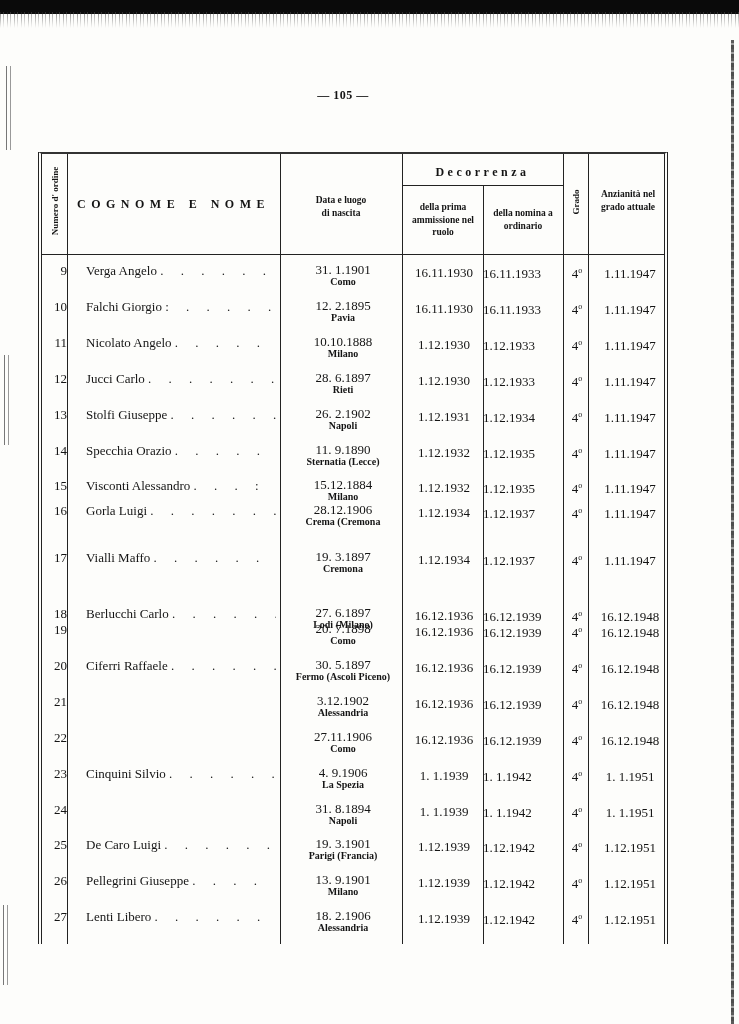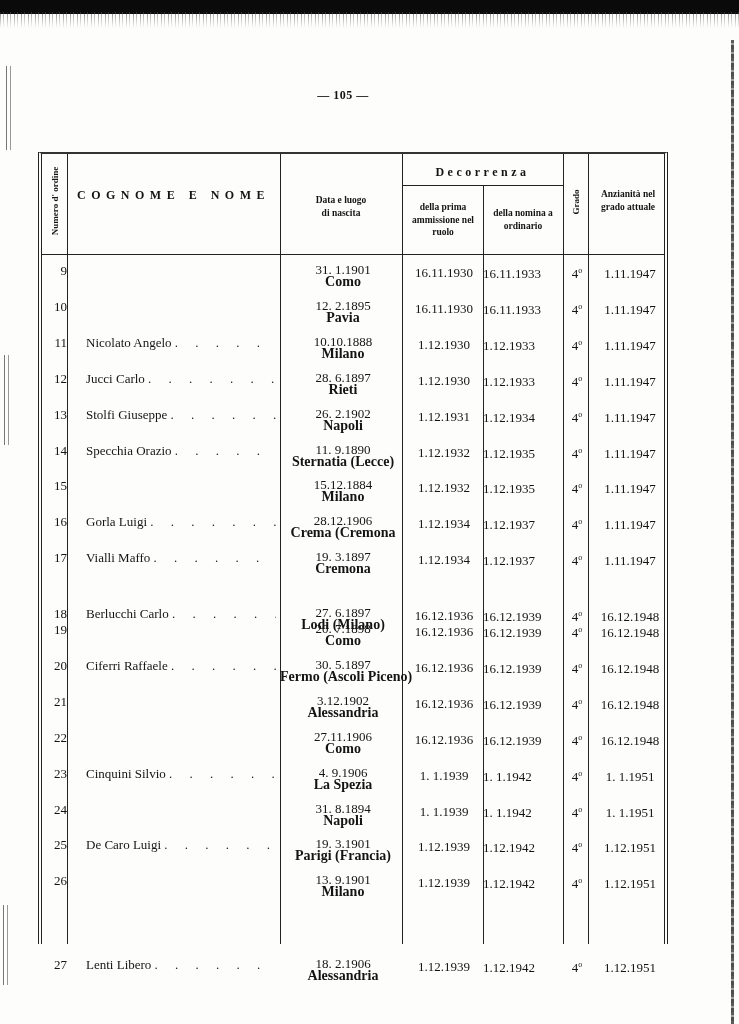--- a/index.html
+++ b/index.html
@@ -43,21 +43,21 @@
   .vertical {
     position: absolute; transform: rotate(-90deg); transform-origin: center center;
     white-space: nowrap; font-family: "Liberation Serif", serif; font-weight: bold; font-size: 9px;
   }
   .row { position: absolute; left: 0; width: 622px; height: 36px; }
   .cell { position: absolute; white-space: nowrap; }
   .num { left: 0; width: 25px; text-align: right; top: 3px; font-size: 13px; font-family: "Liberation Serif", serif; }
   .name { left: 44px; width: 190px; top: 3px; font-size: 13px; font-family: "Liberation Serif", serif; overflow: hidden; }
   .dots { color: #222; letter-spacing: 7px; }
   .birth { left: 238px; width: 126px; text-align: center; top: 3px; font-size: 13px; font-family: "Liberation Serif", serif; line-height: 13px; }
-  .birth .place { display: block; font-size: 14px; font-weight: bold; line-height: 11px; }
+  .birth .place { display: block; font-size: 10px; font-weight: bold; line-height: 11px; }
   .d1 { left: 360px; width: 84px; text-align: center; top: 5px; font-size: 13px; font-family: "Liberation Serif", serif; }
   .d2 { left: 441px; width: 84px; top: 6px; font-size: 13px; font-family: "Liberation Serif", serif; }
   .grado { left: 521px; width: 28px; text-align: center; top: 6px; font-size: 13px; font-family: "Liberation Serif", serif; }
   .grado sup { font-size: 8px; }
   .anz { left: 548px; width: 80px; text-align: center; top: 6px; font-size: 13px; font-family: "Liberation Serif", serif; }
 </style>
 </head>
 <body>
 
 <div class="scan-top"></div>
@@ -75,39 +75,41 @@
   <div class="vline" style="left:238px;"></div>
   <div class="vline" style="left:360px;"></div>
   <div class="vline" style="left:441px; top:32px; bottom:0;"></div>
   <div class="vline" style="left:521px;"></div>
   <div class="vline" style="left:546px;"></div>
 
   <div class="hline" style="left:360px; width:161px; top:31px;"></div>
   <div class="hline" style="left:0; width:622px; top:100px;"></div>
 
   <div class="vertical" style="left:-32px; top:42px; width:90px; text-align:center;">Numero d' ordine</div>
-  <div class="hdr hdr-spaced" style="left:25px; width:213px; top:35px;">COGNOME E NOME</div>
+  <div class="hdr hdr-spaced" style="left:25px; width:213px; top:44px;">COGNOME E NOME</div>
   <div class="hdr" style="left:270px; width:58px; top:40px;">Data e luogo di nascita</div>
   <div class="hdr hdr-spaced" style="left:360px; width:161px; top:12px; letter-spacing:3.5px;">Decorrenza</div>
   <div class="hdr" style="left:368px; width:66px; top:47px;">della prima ammissione nel ruolo</div>
   <div class="hdr" style="left:448px; width:66px; top:53px;">della nomina a ordinario</div>
   <div class="vertical" style="left:510px; top:43px; width:48px; text-align:center;">Grado</div>
   <div class="hdr" style="left:557px; width:58px; top:34px;">Anzianità nel grado attuale</div>
 
   <div id="rows">
       <div class="row" style="top: 106px;">
     <span class="cell num">9</span>
+    <span class="cell name"><span class="nm">Verga Angelo</span> <span class="dots">. . . . . .</span></span>
     <span class="cell birth"><span class="bd">31. 1.1901</span><span class="place">Como</span></span>
     <span class="cell d1">16.11.1930</span>
     <span class="cell d2">16.11.1933</span>
     <span class="cell grado"><span class="g">4</span><sup class="gs">o</sup></span>
     <span class="cell anz">1.11.1947</span>
   </div>
       <div class="row" style="top: 141.9px;">
     <span class="cell num">10</span>
+    <span class="cell name"><span class="nm">Falchi Giorgio</span> <span class="dots">: . . . . .</span></span>
     <span class="cell birth"><span class="bd">12. 2.1895</span><span class="place">Pavia</span></span>
     <span class="cell d1">16.11.1930</span>
     <span class="cell d2">16.11.1933</span>
     <span class="cell grado"><span class="g">4</span><sup class="gs">o</sup></span>
     <span class="cell anz">1.11.1947</span>
   </div>
       <div class="row" style="top: 177.8px;">
     <span class="cell num">11</span>
     <span class="cell name"><span class="nm">Nicolato Angelo</span> <span class="dots">. . . . . .</span></span>
     <span class="cell birth"><span class="bd">10.10.1888</span><span class="place">Milano</span></span>
@@ -138,27 +140,28 @@
     <span class="cell num">14</span>
     <span class="cell name"><span class="nm">Specchia Orazio</span> <span class="dots">. . . . . .</span></span>
     <span class="cell birth"><span class="bd">11. 9.1890</span><span class="place">Sternatia (Lecce)</span></span>
     <span class="cell d1">1.12.1932</span>
     <span class="cell d2">1.12.1935</span>
     <span class="cell grado"><span class="g">4</span><sup class="gs">o</sup></span>
     <span class="cell anz">1.11.1947</span>
   </div>
       <div class="row" style="top: 321.4px;">
     <span class="cell num">15</span>
+    <span class="cell name"><span class="nm">Visconti Alessandro</span> <span class="dots">. . . :</span></span>
     <span class="cell birth"><span class="bd">15.12.1884</span><span class="place">Milano</span></span>
     <span class="cell d1">1.12.1932</span>
     <span class="cell d2">1.12.1935</span>
     <span class="cell grado"><span class="g">4</span><sup class="gs">o</sup></span>
     <span class="cell anz">1.11.1947</span>
   </div>
-      <div class="row" style="top: 357px;">
+      <div class="row" style="top: 346px;">
     <span class="cell num">16</span>
     <span class="cell name"><span class="nm">Gorla Luigi</span> <span class="dots">. . . . . . .</span></span>
     <span class="cell birth"><span class="bd">28.12.1906</span><span class="place">Crema (Cremona</span></span>
     <span class="cell d1">1.12.1934</span>
     <span class="cell d2">1.12.1937</span>
     <span class="cell grado"><span class="g">4</span><sup class="gs">o</sup></span>
     <span class="cell anz">1.11.1947</span>
   </div>
       <div class="row" style="top: 393.2px;">
     <span class="cell num">17</span>
@@ -232,27 +235,28 @@
     <span class="cell num">25</span>
     <span class="cell name"><span class="nm">De Caro Luigi</span> <span class="dots">. . . . . . .</span></span>
     <span class="cell birth"><span class="bd">19. 3.1901</span><span class="place">Parigi (Francia)</span></span>
     <span class="cell d1">1.12.1939</span>
     <span class="cell d2">1.12.1942</span>
     <span class="cell grado"><span class="g">4</span><sup class="gs">o</sup></span>
     <span class="cell anz">1.12.1951</span>
   </div>
       <div class="row" style="top: 716.3px;">
     <span class="cell num">26</span>
+    <span class="cell name"><span class="nm">Pellegrini Giuseppe</span> <span class="dots">. . . .</span></span>
     <span class="cell birth"><span class="bd">13. 9.1901</span><span class="place">Milano</span></span>
     <span class="cell d1">1.12.1939</span>
     <span class="cell d2">1.12.1942</span>
     <span class="cell grado"><span class="g">4</span><sup class="gs">o</sup></span>
     <span class="cell anz">1.12.1951</span>
   </div>
-      <div class="row" style="top: 752.2px; margin-top: 48px;">
+      <div class="row" style="top: 752.2px;">
     <span class="cell num">27</span>
     <span class="cell name"><span class="nm">Lenti Libero</span> <span class="dots">. . . . . . .</span></span>
     <span class="cell birth"><span class="bd">18. 2.1906</span><span class="place">Alessandria</span></span>
     <span class="cell d1">1.12.1939</span>
     <span class="cell d2">1.12.1942</span>
     <span class="cell grado"><span class="g">4</span><sup class="gs">o</sup></span>
     <span class="cell anz">1.12.1951</span>
   </div>
     </div>
 </div>

